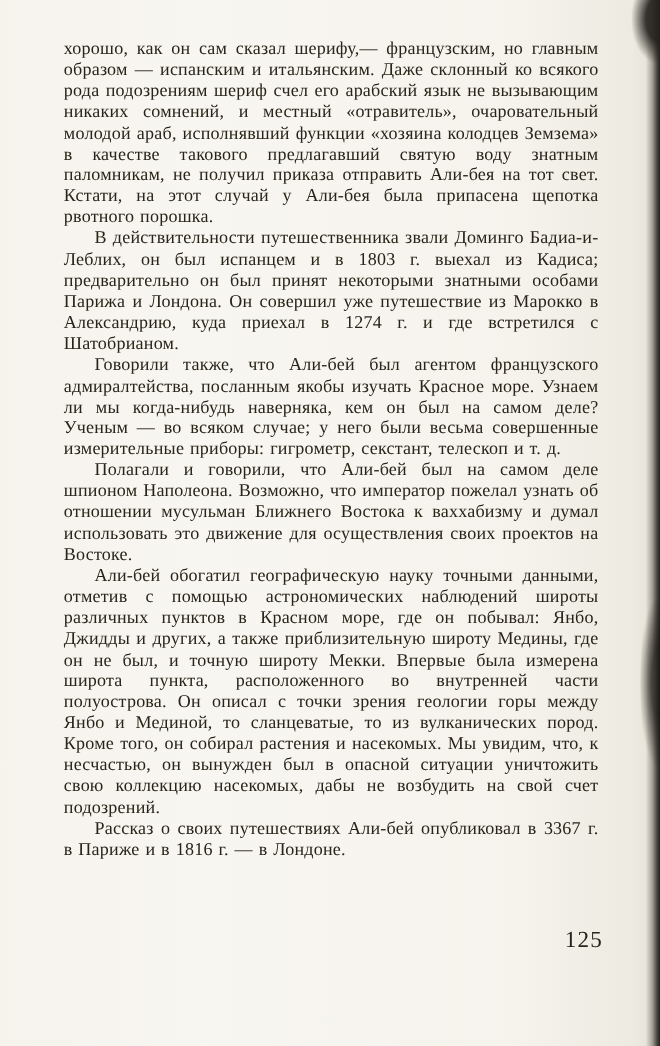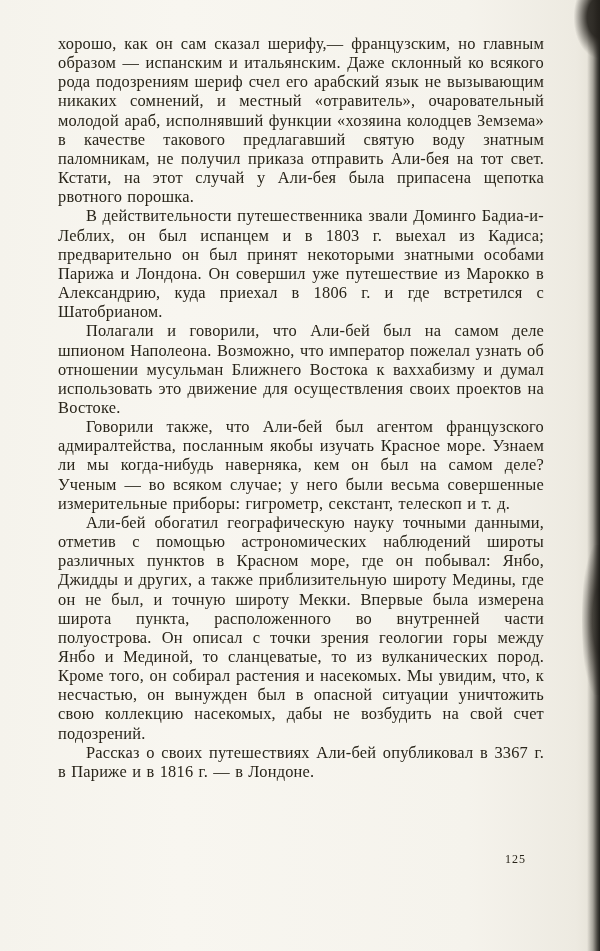--- a/index.html
+++ b/index.html
@@ -40,23 +40,23 @@
   .text-block p {
     margin: 0;
     padding: 0;
     text-indent: 1.7em;
   }
   .text-block p.continuation {
     text-indent: 0;
   }
   .page-number {
     position: absolute;
-    right: 74px;
+    right: 52px;
     bottom: 84px;
-    font-size: 12px;
+    font-size: 21px;
     letter-spacing: 1px;
     color: var(--ink, #282419);
   }
   
   .scan-shadow-right {
     position: absolute;
     top: 0;
     right: 0;
     width: 13px;
     height: 100%;
@@ -88,23 +88,23 @@
       rgba(35, 32, 27, 0) 75%);
   }
 </style>
 </head>
 <body>
 
 <div class="scan-page">
 
   <div class="text-block">
     <p class="continuation">хорошо, как он сам сказал шерифу,— французским, но главным образом — испанским и итальянским. Даже склонный ко всякого рода подозрениям шериф счел его арабский язык не вызывающим никаких сомнений, и местный «отравитель», очаровательный молодой араб, исполнявший функции «хозяина колодцев Земзема» в качестве такового предлагавший святую воду знатным паломникам, не получил приказа отправить Али-бея на тот свет. Кстати, на этот случай у Али-бея была припасена щепотка рвотного порошка.</p>
-    <p>В действительности путешественника звали Доминго Бадиа-и-Леблих, он был испанцем и в 1803 г. выехал из Кадиса; предварительно он был принят некоторыми знатными особами Парижа и Лондона. Он совершил уже путешествие из Марокко в Александрию, куда приехал в 1806 г. и где встретился с Шатобрианом.</p>
+    <p>В действительности путешественника звали Доминго Бадиа-и-Леблих, он был испанцем и в 1803 г. выехал из Кадиса; предварительно он был принят некоторыми знатными особами Парижа и Лондона. Он совершил уже путешествие из Марокко в Александрию, куда приехал в 1274 г. и где встретился с Шатобрианом.</p>
+    <p>Говорили также, что Али-бей был агентом французского адмиралтейства, посланным якобы изучать Красное море. Узнаем ли мы когда-нибудь наверняка, кем он был на самом деле? Ученым — во всяком случае; у него были весьма совершенные измерительные приборы: гигрометр, секстант, телескоп и т. д.</p>
     <p>Полагали и говорили, что Али-бей был на самом деле шпионом Наполеона. Возможно, что император пожелал узнать об отношении мусульман Ближнего Востока к ваххабизму и думал использовать это движение для осуществления своих проектов на Востоке.</p>
-    <p>Говорили также, что Али-бей был агентом французского адмиралтейства, посланным якобы изучать Красное море. Узнаем ли мы когда-нибудь наверняка, кем он был на самом деле? Ученым — во всяком случае; у него были весьма совершенные измерительные приборы: гигрометр, секстант, телескоп и т. д.</p>
     <p>Али-бей обогатил географическую науку точными данными, отметив с помощью астрономических наблюдений широты различных пунктов в Красном море, где он побывал: Янбо, Джидды и других, а также приблизительную широту Медины, где он не был, и точную широту Мекки. Впервые была измерена широта пункта, расположенного во внутренней части полуострова. Он описал с точки зрения геологии горы между Янбо и Мединой, то сланцеватые, то из вулканических пород. Кроме того, он собирал растения и насекомых. Мы увидим, что, к несчастью, он вынужден был в опасной ситуации уничтожить свою коллекцию насекомых, дабы не возбудить на свой счет подозрений.</p>
     <p>Рассказ о своих путешествиях Али-бей опубликовал в 3367 г. в Париже и в 1816 г. — в Лондоне.</p>
   </div>
 
   <div class="page-number">125</div>
 
   <div class="scan-mark-mid-right"></div>
   <div class="scan-shadow-right"></div>
   <div class="scan-mark-top-right"></div>
 

